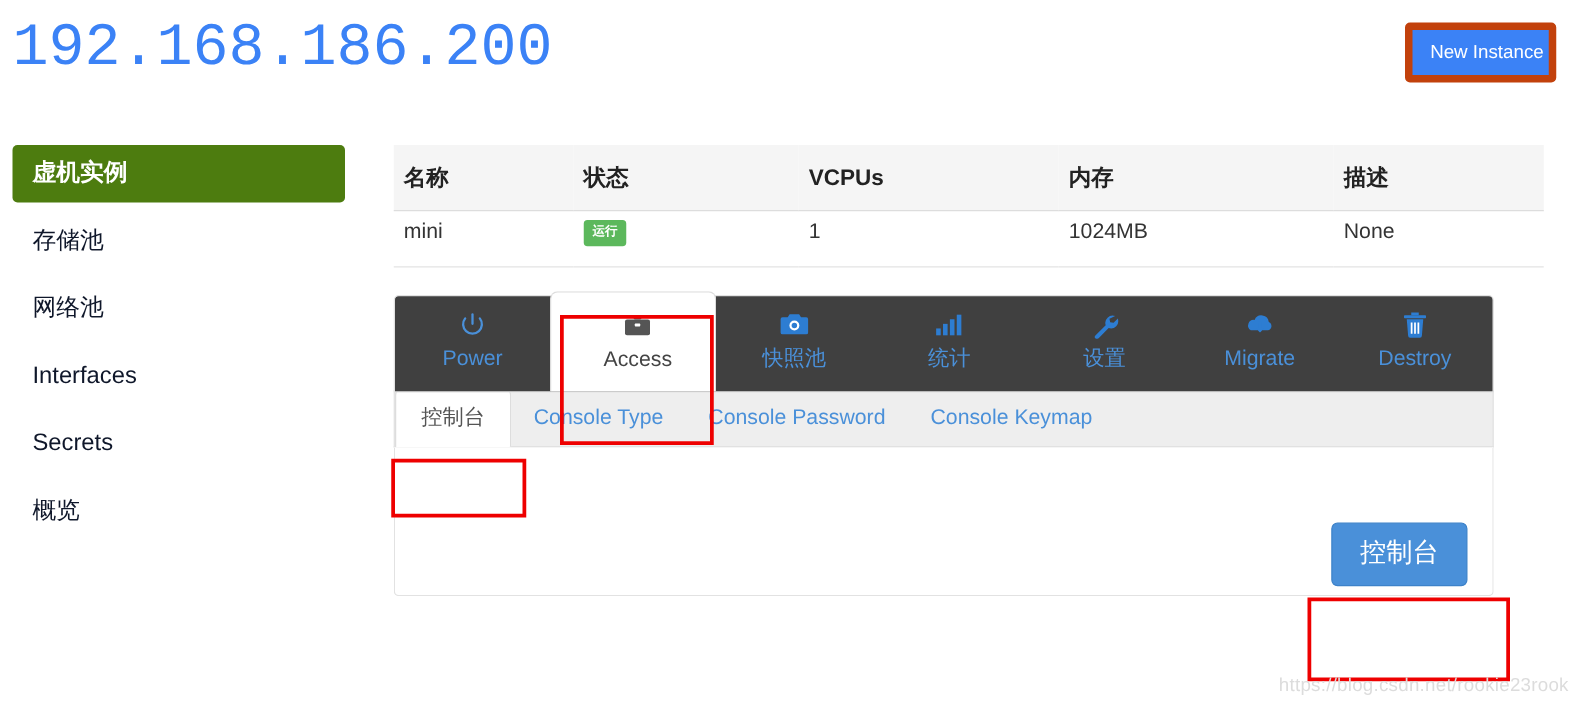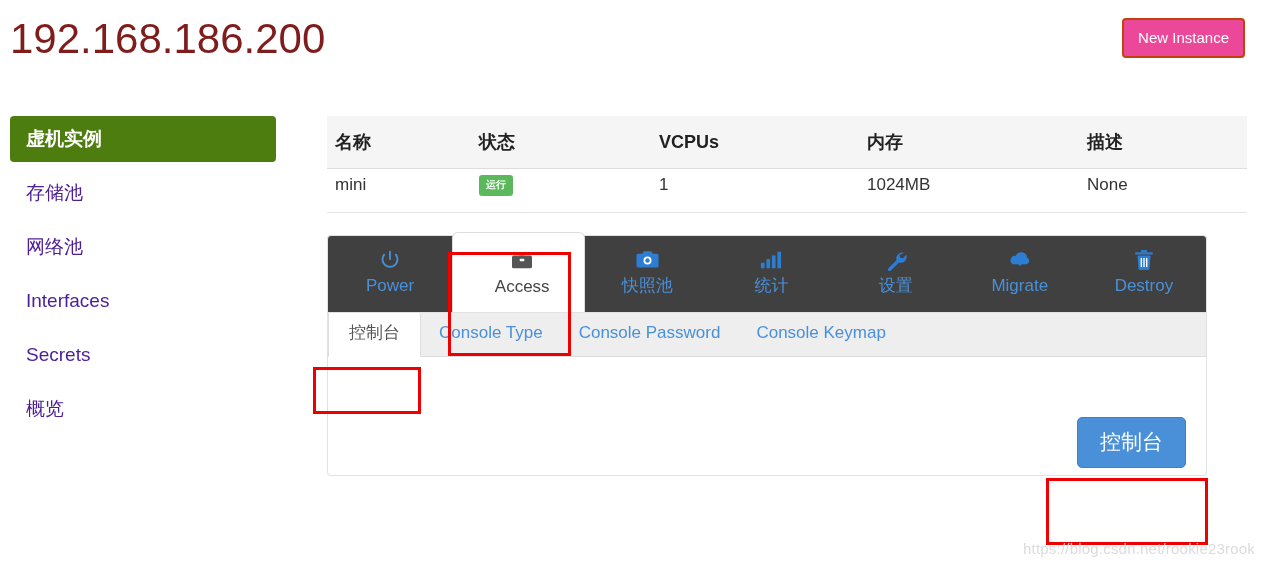--- a/index.html
+++ b/index.html
@@ -20,73 +20,73 @@
   #header {
     position: absolute;
     left: 0; top: 0;
     width: 1261px;
     height: 95px;
   }
   #page-title {
     position: absolute;
     left: 10px;
     top: 14px;
-    font-size: 42px;
+    font-size: 48px;
     font-weight: 400;
-    color: #7f1d1d;
+    color: #3b82f6;
     letter-spacing: 0px;
     line-height: 50px;
     white-space: nowrap;
+    font-family: Liberation Mono, monospace;
   }
   #new-instance-button {
     position: absolute;
     right: 16px;
     top: 18px;
-    background: #ec4899;
-    border: 2px solid #c2410c;
+    background: #3b82f6;
+    border: 6px solid #c2410c;
     border-radius: 4px;
     color: #ffffff;
     font-size: 15px;
     line-height: 1;
-    padding: 10px 14px 11px 14px;
+    padding: 10px 4px 11px 14px;
     cursor: pointer;
     white-space: nowrap;
   }
 
   
   #sidebar {
     position: absolute;
     left: 10px;
     top: 116px;
     width: 266px;
   }
   .sidebar-item {
     display: block;
     padding: 11px 16px;
     font-size: 19px;
-    color: #4c1d95;
+    color: #0f172a;
     border-radius: 4px;
     margin-bottom: 8px;
     line-height: 24px;
     cursor: pointer;
     white-space: nowrap;
   }
   .sidebar-item.active {
     background: #4d7c0f;
     color: #ffffff;
     font-weight: bold;
   }
 
   
   #main {
     position: absolute;
     left: 315px;
     top: 116px;
     width: 880px;
-    margin-left: 12px;
   }
 
   
   #instance-table {
     width: 100%;
     border-collapse: collapse;
     table-layout: fixed;
   }
   #instance-table thead tr {
     background: #f5f5f5;

